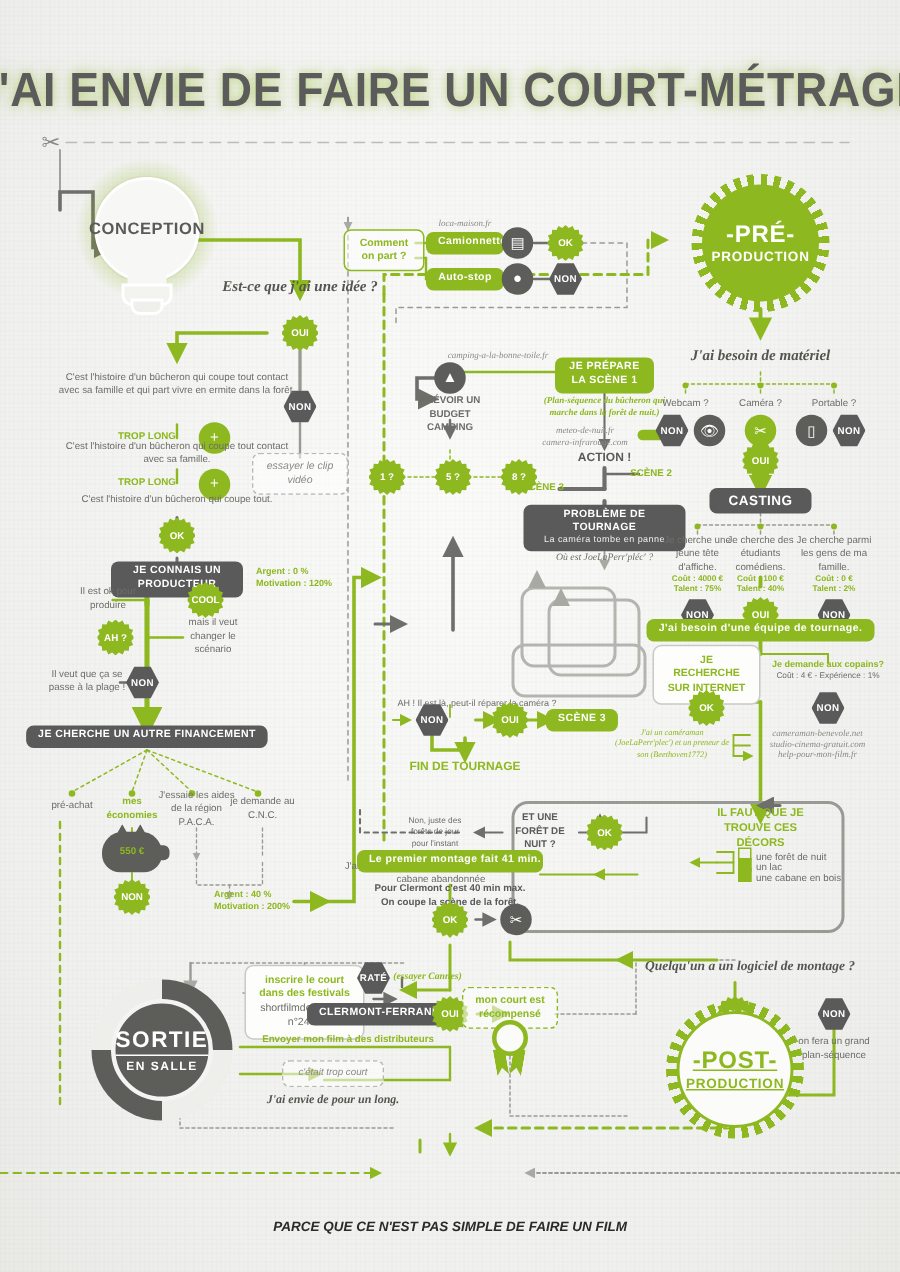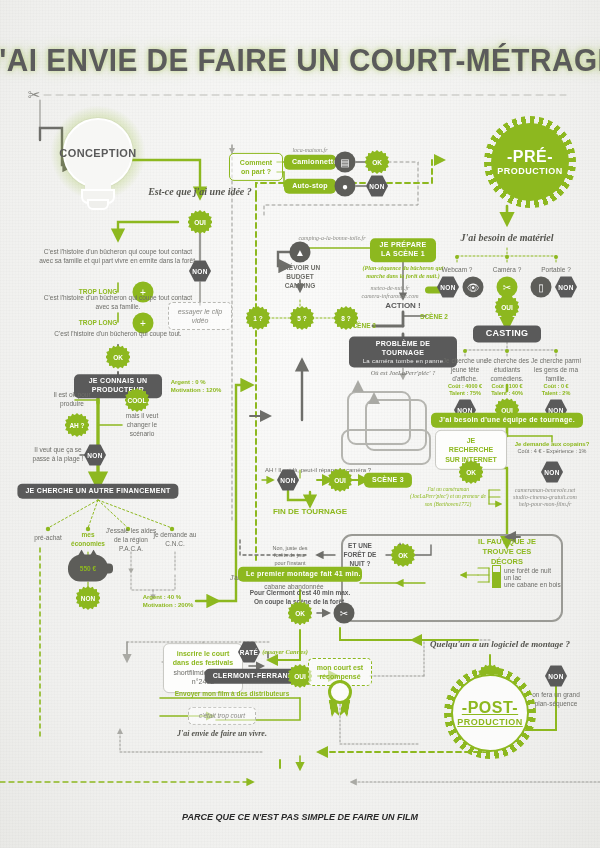--- a/index.html
+++ b/index.html
@@ -426,21 +426,21 @@
   </div>
   <div class="lbl ital" style="left:403px;top:373px;font-size:6.5px;">Où est JoeLaPerr'pléc' ?</div>
 
 
   <div class="lbl" style="left:318px;top:470px;font-size:6px;">AH ! Il est là, peut-il réparer la caméra ?</div>
   <div class="hex no" style="left:288px;top:480px;">NON</div>
   <div class="burst" style="left:340px;top:480px;">OUI</div>
   <div class="pill green" style="left:388px;top:480px;">SCÈNE 3</div>
   <div class="lbl green" style="left:310px;top:512px;font-size:8px;text-align:center;">FIN DE TOURNAGE</div>
 
-  <div class="seal" style="left:530px;top:162px;">
+  <div class="seal" style="left:507px;top:162px;">
     <div class="a">-PRÉ-</div>
     <div class="b">PRODUCTION</div>
   </div>
   <div class="lbl bigital" style="left:507px;top:238px;">J'ai besoin de matériel</div>
   <div class="lbl" style="left:457px;top:270px;">Webcam ?</div>
   <div class="lbl" style="left:507px;top:270px;">Caméra ?</div>
   <div class="lbl" style="left:556px;top:270px;">Portable ?</div>
   <div class="hex no" style="left:448px;top:287px;">NON</div>
   <div class="chip" style="left:473px;top:287px;">👁</div>
   <div class="chip green" style="left:507px;top:287px;">✂</div>
@@ -507,21 +507,28 @@
   <div class="lbl green ital" style="left:285px;top:652px;font-weight:bold;">(essayer Cannes)</div>
   <div class="pill dark" style="left:253px;top:676px;">CLERMONT-FERRAND</div>
   <div class="burst" style="left:300px;top:676px;">OUI</div>
   <div class="ghostbox dashed" style="left:340px;top:672px;width:48px;">mon court est récompensé</div>
   <div class="rosette" style="left:340px;top:700px;">
     <div class="l a"></div>
       <div class="l b"></div>
       <div class="c"></div>
   </div>
 
+  <div class="donut" style="left:108px;top:700px;">
+    <div class="hole"></div>
+    <div class="t">
+        <span class="a">SORTIE</span>
+        <span class="b">EN SALLE</span>
+      </div>
+  </div>
   <div class="lbl green" style="left:232px;top:694px;">Envoyer mon film à des distributeurs</div>
   <div class="ghostbox gray dashed" style="left:222px;top:716px;width:52px;font-size:6.5px;">c'était trop court</div>
-  <div class="lbl bigital" style="left:222px;top:734px;font-size:8px;">J'ai envie de faire un vivre.</div>
+  <div class="lbl bigital" style="left:222px;top:734px;font-size:8px;">J'ai envie de pour un long.</div>
 
   <div class="footer">
     <div>PARCE QUE CE N'EST PAS SIMPLE DE FAIRE UN FILM</div>
   </div>
 
 </div>
 
 </body></html>

